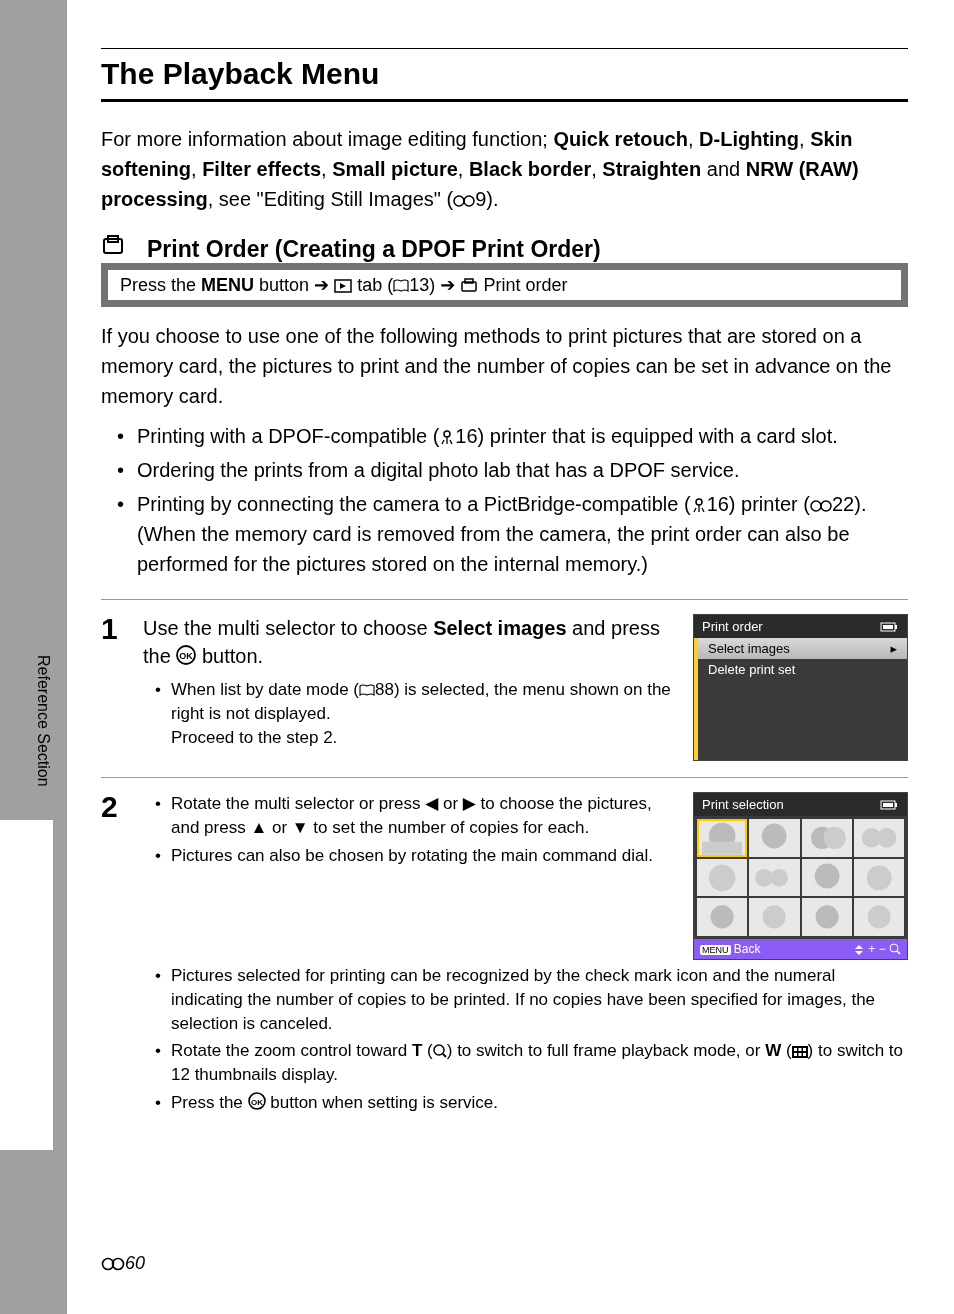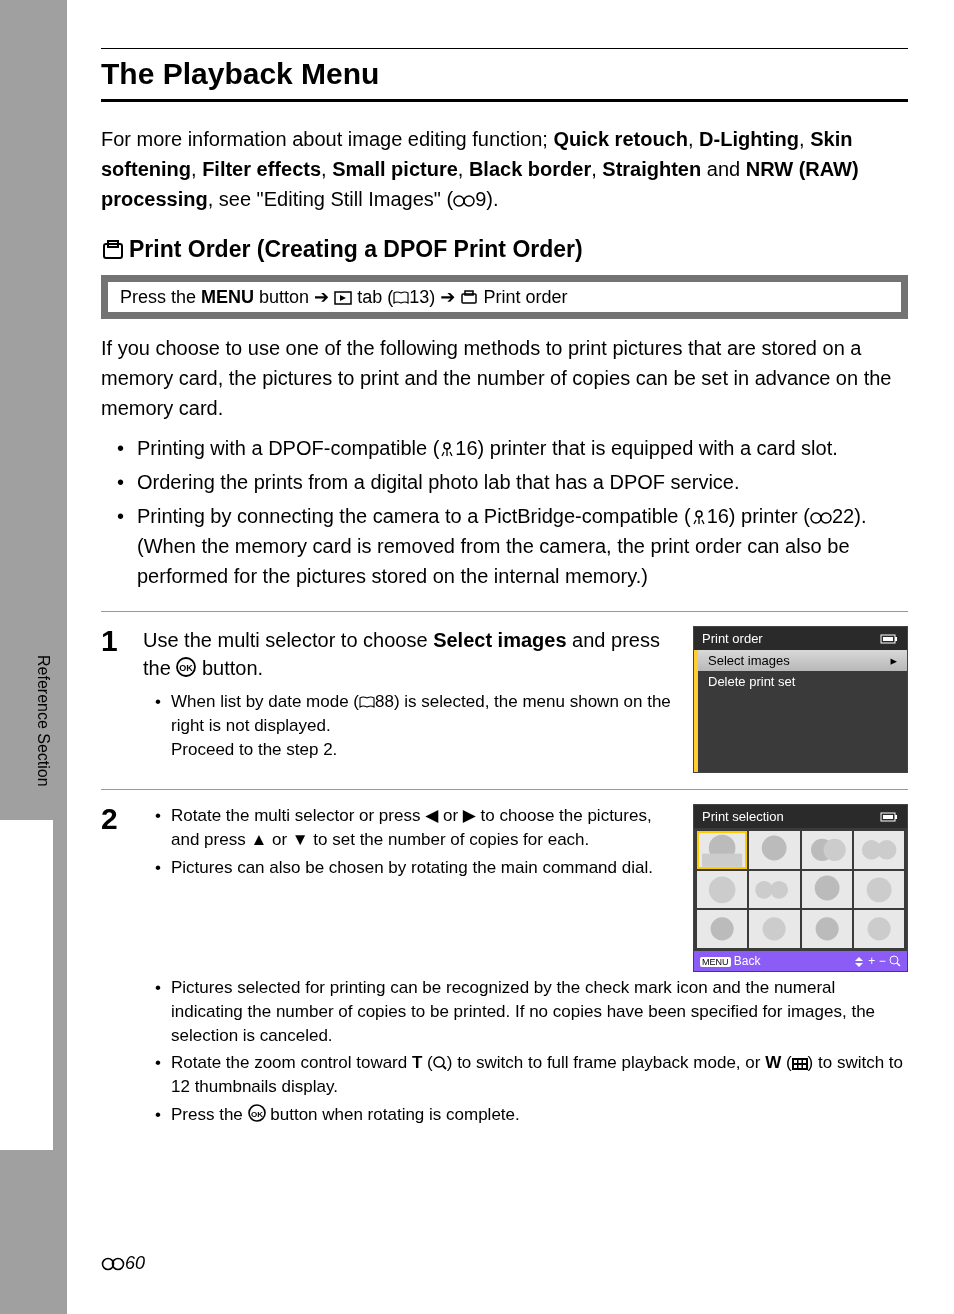--- a/index.html
+++ b/index.html
@@ -46,24 +46,23 @@
     font-size: 30px;
     font-weight: 700;
     margin-bottom: 8px;
   }
   .hr-under { border: none; border-top: 3px solid #000; margin-bottom: 22px; }
   .intro { font-size: 20px; line-height: 1.5; margin-bottom: 22px; }
   .intro b { font-weight:700; }
   h2.sub-title {
     font-size: 23px;
     font-weight: 700;
-    margin-bottom: 12px;
     display: flex;
-    align-items: flex-end;
-    gap: 4px;
+    align-items: flex-start;
+    gap: 22px;
   }
   .nav-box {
     border: 7px solid #737373;
     padding: 4px 12px;
     font-size: 18px;
     margin-bottom: 14px;
   }
   .body-text { font-size: 20px; line-height: 1.5; margin-bottom: 10px; }
   ul.bullets { list-style: none; padding-left: 24px; margin-bottom: 20px; }
   ul.bullets > li { font-size: 20px; line-height: 1.5; position: relative; padding-left: 12px; margin-bottom: 4px;}
@@ -301,21 +300,21 @@
               <rect x="2" y="2" width="3" height="3" fill="#fff"></rect>
               <rect x="6.5" y="2" width="3" height="3" fill="#fff"></rect>
               <rect x="11" y="2" width="3" height="3" fill="#fff"></rect>
               <rect x="2" y="7" width="3" height="3" fill="#fff"></rect>
               <rect x="6.5" y="7" width="3" height="3" fill="#fff"></rect>
               <rect x="11" y="7" width="3" height="3" fill="#fff"></rect>
             </svg><span>) to switch to 12 thumbnails display.</span></li>
         <li><span>Press the </span><svg class="icon-inline" width="18" height="18">
               <circle cx="9" cy="9" r="8" fill="none" stroke="#000" stroke-width="1.6"></circle>
               <text x="9" y="12.5" text-anchor="middle" font-size="8" font-weight="700">OK</text>
-            </svg><span> button when rotating is complete.</span></li>
+            </svg><span> button when setting is service.</span></li>
       </ul>
     </div>
   </div>
 
   <div class="page-num">
     <svg class="icon-inline" width="24" height="14">
         <circle cx="7" cy="7" r="5.5" fill="none" stroke="#000" stroke-width="1.6"></circle>
         <circle cx="17" cy="7" r="5.5" fill="none" stroke="#000" stroke-width="1.6"></circle>
       </svg><span>60</span>
   </div>

